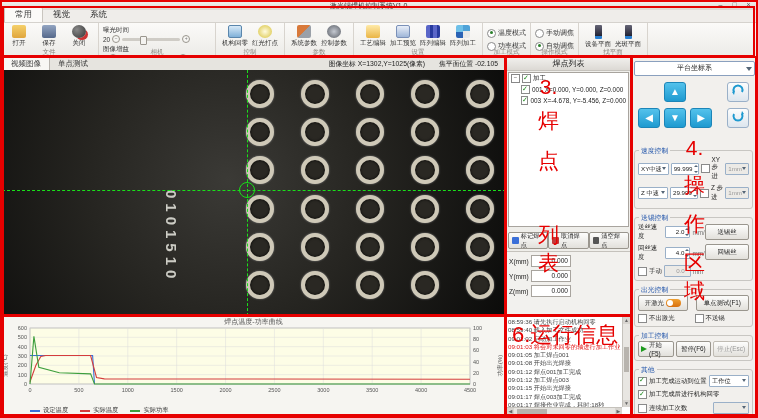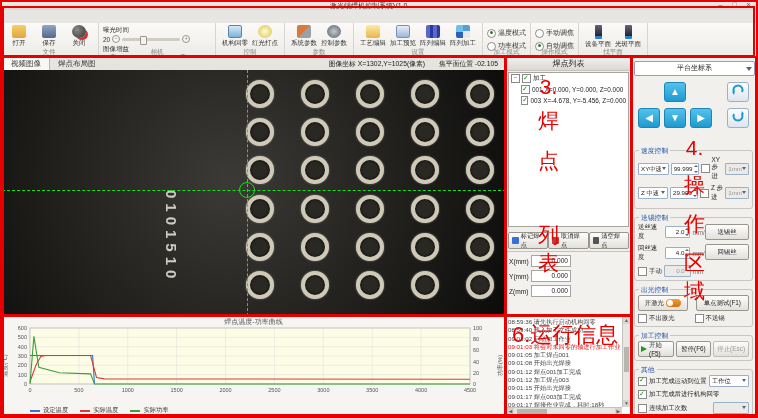--- a/index.html
+++ b/index.html
@@ -132,20 +132,26 @@
 
   <div class="titlebar" data-name="title-bar">
     <span class="title-text" data-name="window-title">激光锡焊机控制系统V1.0</span>
     <span class="win-controls">
       <span class="win-btn" data-name="minimize-button">–</span>
       <span class="win-btn" data-name="maximize-button">□</span>
       <span class="win-btn" data-name="close-button">×</span>
     </span>
   </div>
 
+  <div class="ribbon-tabs" data-name="ribbon-tab-bar">
+
+  <span class="rtab selected" data-name="ribbon-tab">常用</span>
+      <span class="rtab" data-name="ribbon-tab">视觉</span>
+      <span class="rtab" data-name="ribbon-tab">系统</span>
+    </div>
 
   <div class="ribbon" data-name="ribbon">
     <div class="rgroup" data-name="ribbon-group-file">
       <span class="rgroup-label" data-name="group-label">文件</span>
       <span style="display:flex;">
 
           <span class="rbtn" data-name="ribbon-button">
             <span class="ricon" data-name="open-folder-icon"></span>
             <span class="rbtn-label" data-name="ribbon-button-label">打开</span>
           </span>
@@ -290,21 +296,21 @@
           </span>
         </span>
     </div>
   </div>
 
   <div class="video-panel" data-name="video-panel">
     <div class="vtab-bar" data-name="video-tab-bar">
       <span style="display:flex;height:100%;align-items:center;">
 
       <span class="vtab selected" data-name="video-tab">视频图像</span>
-          <span class="vtab" data-name="video-tab">焊点布局图</span>
+          <span class="vtab" data-name="video-tab">单点测试</span>
         </span>
       <span class="vstatus">
         <span data-name="image-coordinates">图像坐标 X=1302,Y=1025(像素)</span>
         <span data-name="focal-plane-position">焦平面位置 -02.105</span>
       </span>
     </div>
     <div class="video-canvas" data-name="camera-view">
       <div id="pads">
           <div class="pad" data-name="solder-pad" style="left: 244px; top: 10px;"></div>
           <div class="pad" data-name="solder-pad" style="left: 299px; top: 10px;"></div>

